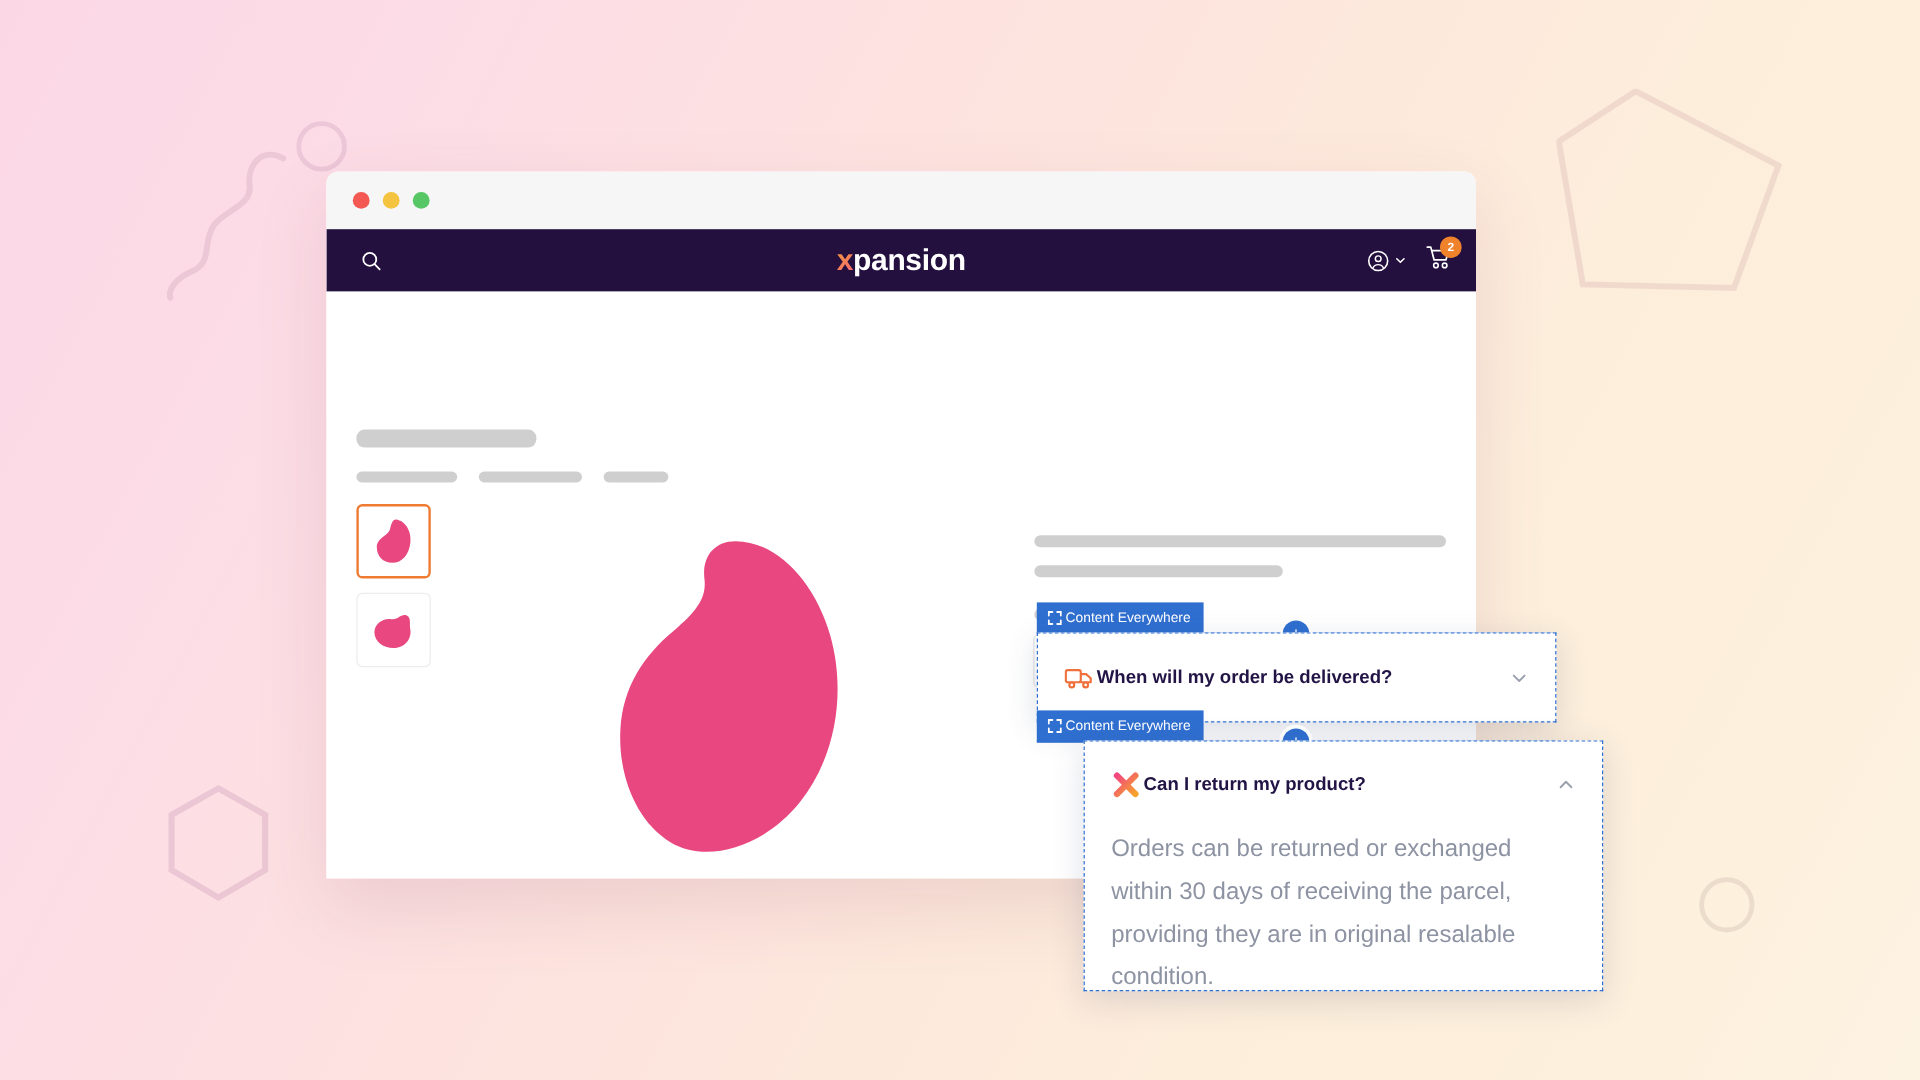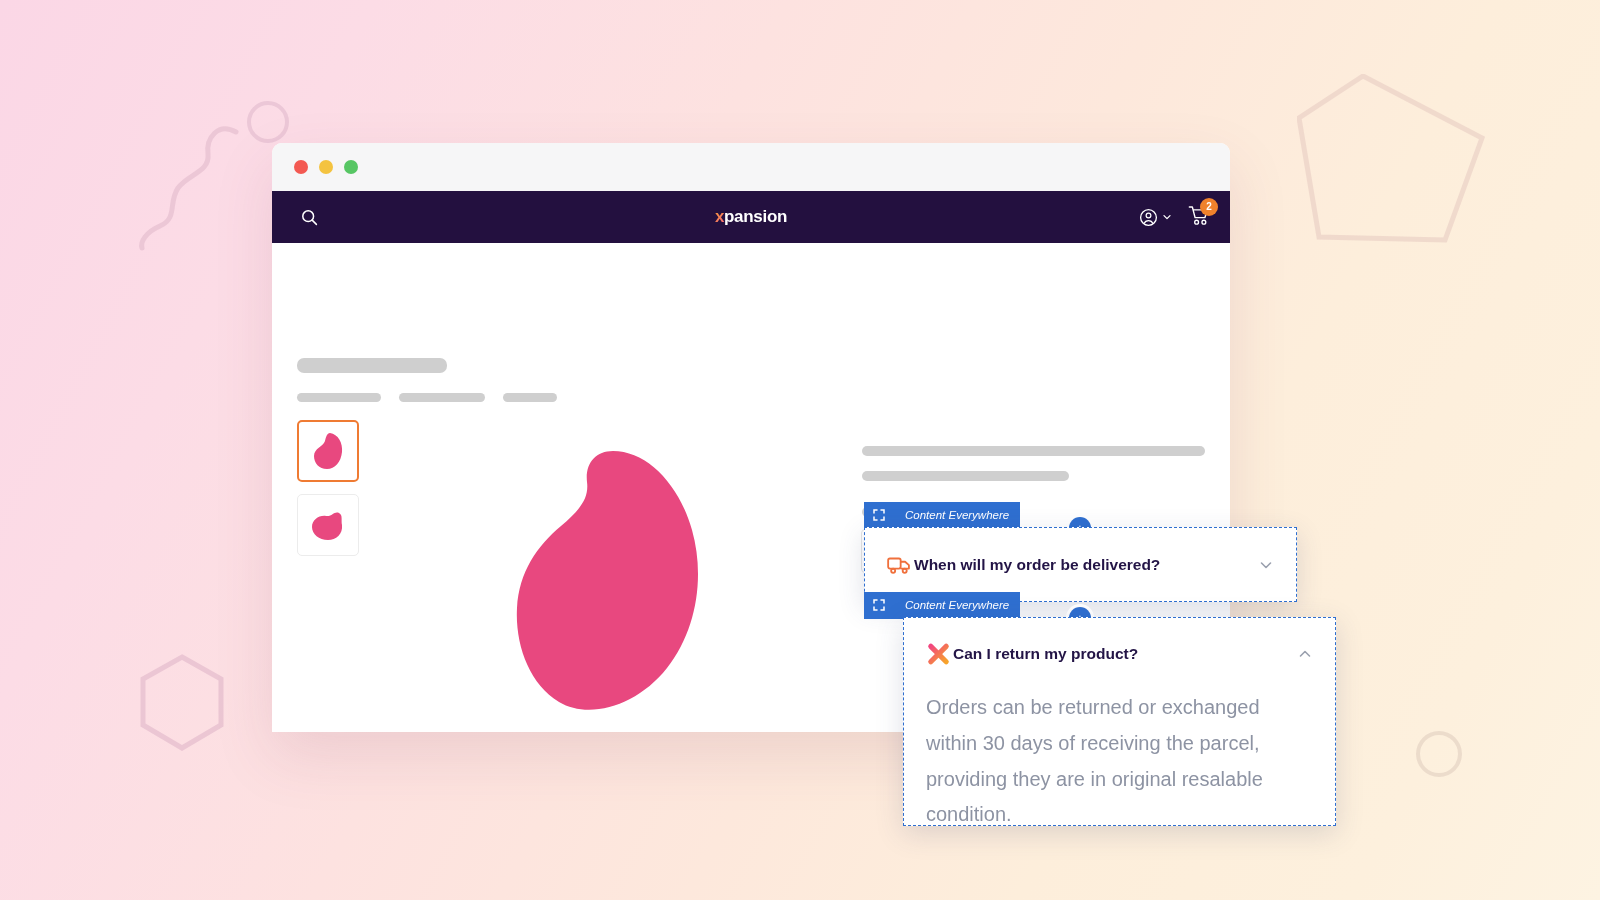--- a/index.html
+++ b/index.html
@@ -31,21 +31,21 @@
   .dot.green { background:#57c664; }
 
   
   .sitenav {
     height:52px; background:#23103f; display:flex; align-items:center;
     padding:0 20px; position:relative;
   }
   .nav-search { width:34px; height:34px; display:flex; align-items:center; justify-content:center; cursor:pointer; }
   .brand {
     position:absolute; left:0; right:0; text-align:center;
-    font-size:17px; font-weight:700; color:#ffffff; letter-spacing:-0.3px;
+    font-size:25px; font-weight:700; color:#ffffff; letter-spacing:-0.3px;
     pointer-events:none;
   }
   .brand .x {
     background: linear-gradient(135deg, #f6a12e 0%, #f4627e 100%);
     -webkit-background-clip: text; background-clip:text; color:transparent;
     font-weight:800;
   }
   .nav-right { margin-left:auto; display:flex; align-items:center; gap:16px; position:relative; z-index:2; }
   .nav-account { display:flex; align-items:center; gap:4px; cursor:pointer; }
   .cart-wrap { position:relative; cursor:pointer; }
@@ -96,22 +96,22 @@
   
   .ce-layer { position:absolute; left:0; top:0; width:1600px; height:900px; pointer-events:none; }
   .ce-layer > * { pointer-events:auto; }
 
   .ce-panel {
     position:absolute; background:#fff; border:1px dashed #2f6fd0;
     box-shadow: 0 7px 26px rgba(60,70,110,0.17);
   }
   .ce-tab {
     position:absolute; height:26px; background:#2f6fd0; color:#fff;
-    font-size:11.5px; display:flex; align-items:center; gap:20px;
-    padding:0 11px 0 9px; cursor:pointer; white-space:nowrap;font-style:italic;
+    font-size:11.5px; display:flex; align-items:center; gap:3px;
+    padding:0 11px 0 9px; cursor:pointer; white-space:nowrap;
   }
   .ce-bar { position:absolute; height:2px; background:#2f6fd0; }
   .ce-plus {
     position:absolute; width:22px; height:22px; border-radius:50%;
     background:#2f6fd0; color:#fff; display:flex; align-items:center; justify-content:center;
     font-size:15px; line-height:1; font-weight:400; cursor:pointer;
     box-shadow:0 0 0 3px #fff;
   }
 
   .faq-head { display:flex; align-items:center; padding:0 22px; height:100%; gap:2px; cursor:pointer; }

